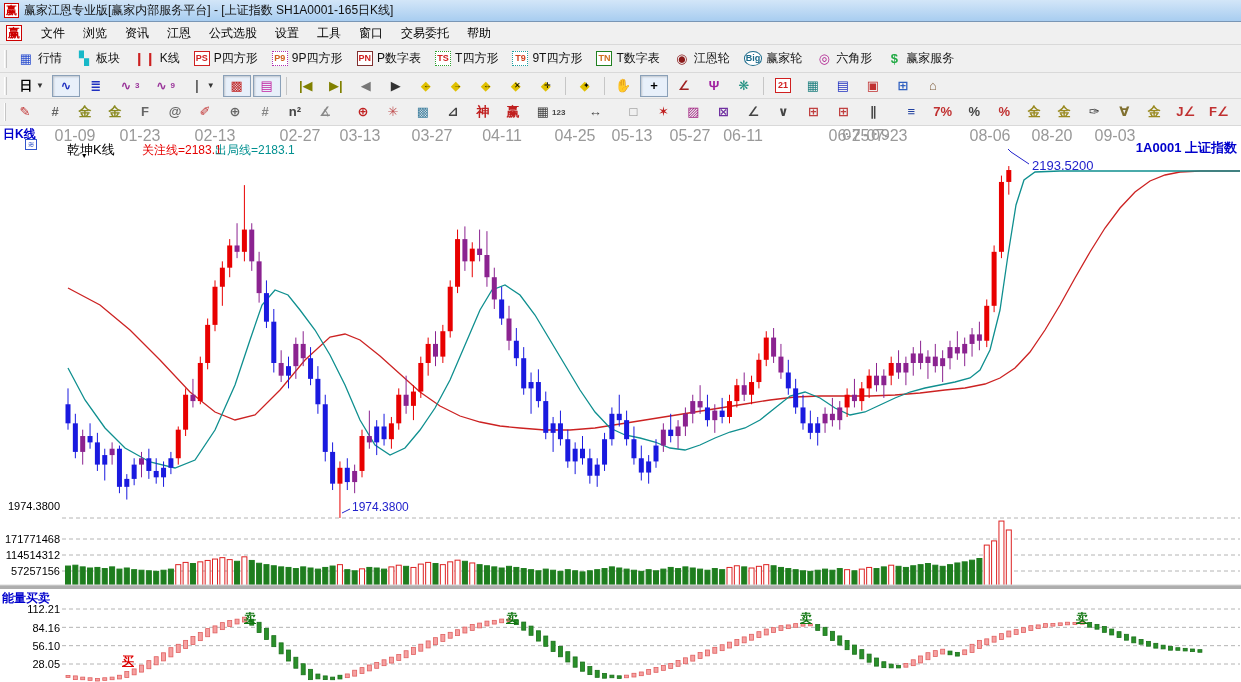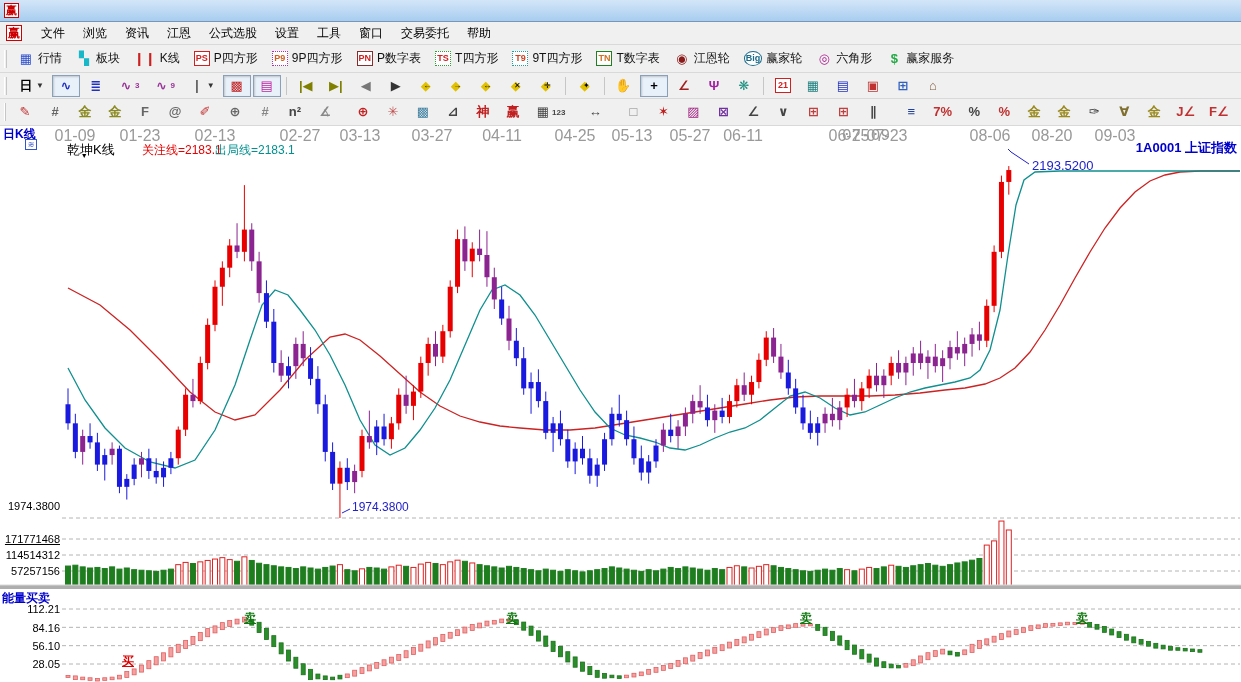--- a/index.html
+++ b/index.html
@@ -52,20 +52,21 @@
   .vol-pane-lbl{left:2px;top:464px;font-size:12px;font-weight:bold;color:#0000cc;}
   .marker{font-size:12px;font-weight:bold;transform:translateX(-50%);}
   svg{position:absolute;left:0;top:0;}
 </style>
 </head>
 <body>
 
 <div class="app">
   <div class="titlebar">
     <span class="appicon">赢</span>
+    <span>赢家江恩专业版[赢家内部服务平台] - [上证指数  SH1A0001-165日K线]</span>
   </div>
   <div class="menubar" id="menubar">
     <span class="menu-appicon">赢</span>
   <span class="menu-item">文件</span>
       <span class="menu-item">浏览</span>
       <span class="menu-item">资讯</span>
       <span class="menu-item">江恩</span>
       <span class="menu-item">公式选股</span>
       <span class="menu-item">设置</span>
       <span class="menu-item">工具</span>
@@ -938,21 +939,21 @@
       <span class="lbl date-lbl" style="left: 575px;">04-25</span>
       <span class="lbl date-lbl" style="left: 632px;">05-13</span>
       <span class="lbl date-lbl" style="left: 690px;">05-27</span>
       <span class="lbl date-lbl" style="left: 743px;">06-11</span>
       <span class="lbl date-lbl" style="left: 805px; margin-left: 44px;">06-25</span>
       <span class="lbl date-lbl" style="left: 866px; font-family: Liberation Mono, monospace;">07-09</span>
       <span class="lbl date-lbl" style="left: 887px;">07-23</span>
       <span class="lbl date-lbl" style="left: 990px;">08-06</span>
       <span class="lbl date-lbl" style="left: 1052px;">08-20</span>
       <span class="lbl date-lbl" style="left: 1115px;">09-03</span>
-      <span class="lbl axis-lbl" style="top: 407px; text-decoration: underline;">171771468</span>
+      <span class="lbl axis-lbl" style="top: 407px;">171771468</span>
       <span class="lbl axis-lbl" style="top: 423px;">114514312</span>
       <span class="lbl axis-lbl" style="top: 439px;">57257156</span>
       <span class="lbl axis-lbl" style="top: 477px;">112.21</span>
       <span class="lbl axis-lbl" style="top: 496px;">84.16</span>
       <span class="lbl axis-lbl" style="top: 514px;">56.10</span>
       <span class="lbl axis-lbl" style="top: 532px;">28.05</span>
       <span class="lbl marker" style="left: 128px; top: 527px; color: rgb(221, 0, 0); text-decoration: underline;">买</span>
       <span class="lbl marker" style="left: 250px; top: 484px; color: rgb(17, 119, 17); text-decoration: underline;">卖</span>
       <span class="lbl marker" style="left: 512px; top: 484px; color: rgb(17, 119, 17); text-decoration: underline;">卖</span>
       <span class="lbl marker" style="left: 806px; top: 484px; color: rgb(17, 119, 17); text-decoration: underline;">卖</span>

